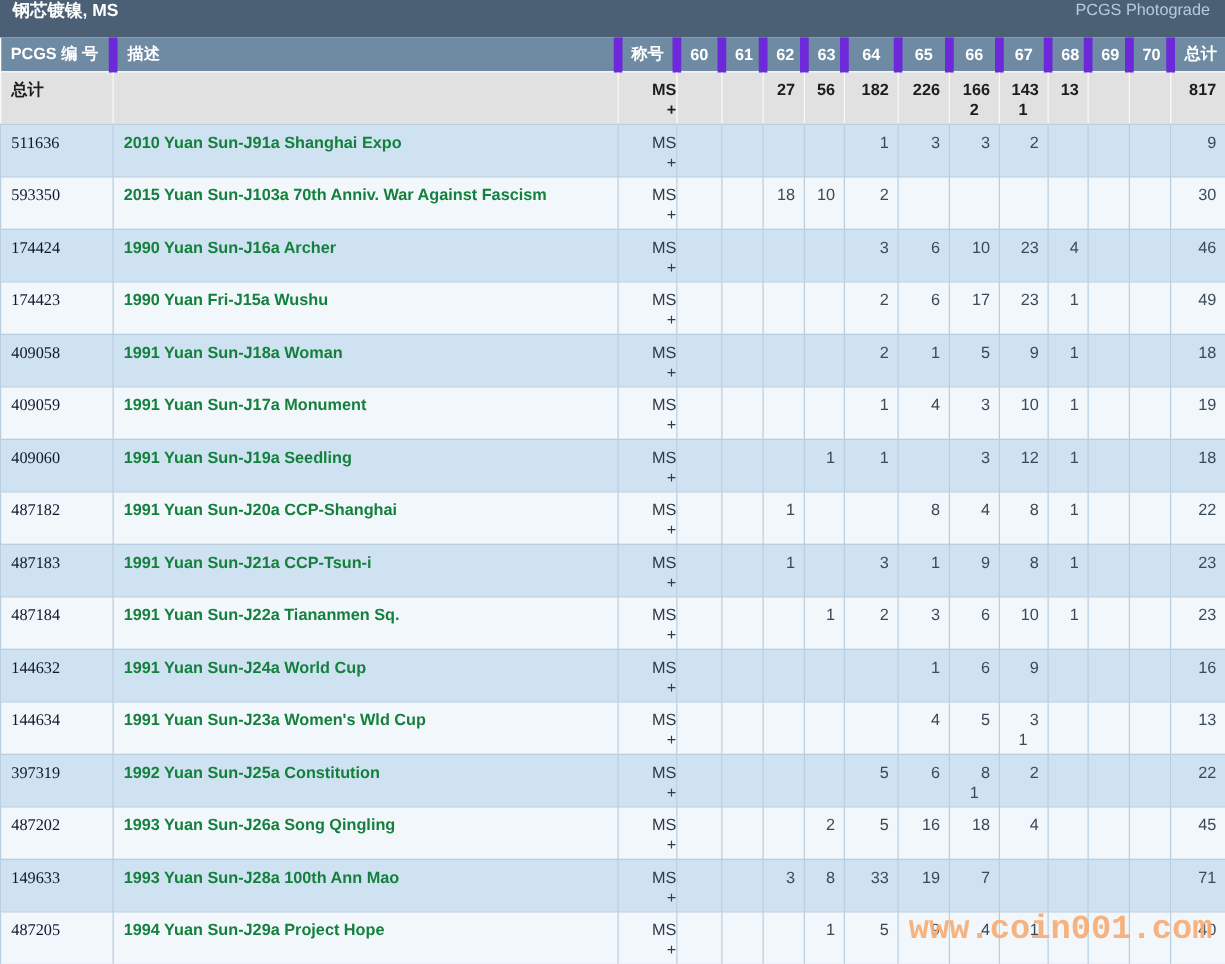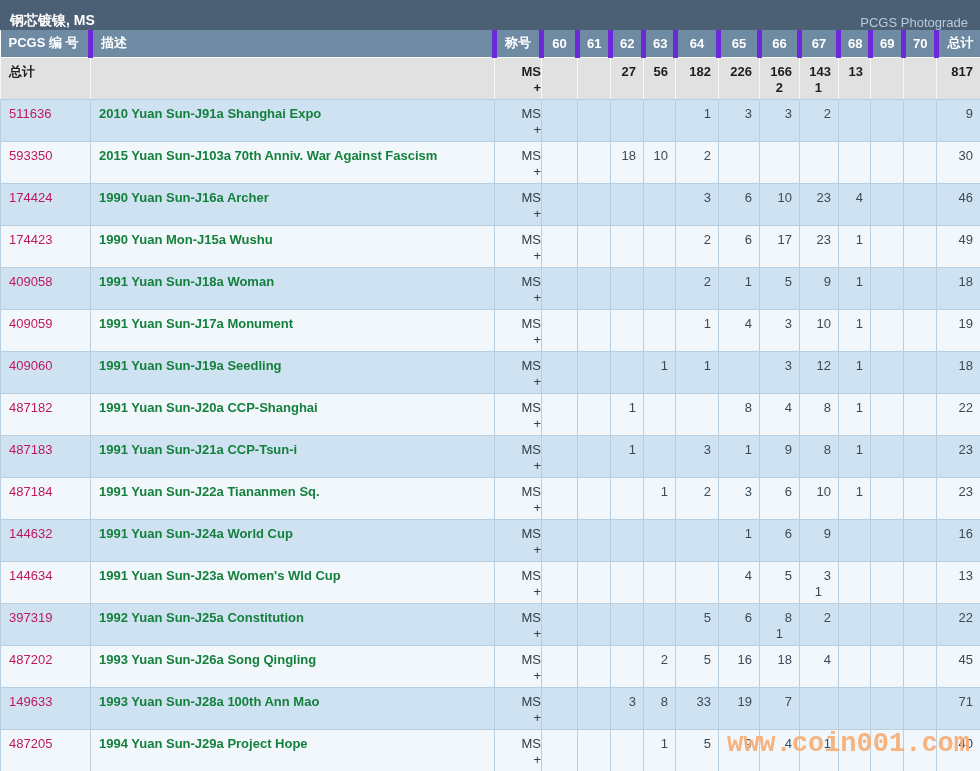--- a/index.html
+++ b/index.html
@@ -5,53 +5,53 @@
   * { box-sizing: border-box; margin: 0; padding: 0; }
   html, body { background: #fff; }
   body {
     width: 980px; height: 771px; overflow: hidden;
     font-family: "Liberation Sans", sans-serif;
   }
   .page { position: relative; width: 980px; height: 771px; overflow: hidden; }
 
   .title-bar {
     height: 30px; background: #4c6075;
-    display: flex; align-items: flex-end; justify-content: space-between;
+    display: flex; align-items: flex-start; justify-content: space-between;
     padding: 0 12px 0 10px;
   }
   .title { color: #ffffff; font-weight: bold; font-size: 14px; }
   .photograde-link { color: #b7cbdc; font-size: 13px; text-decoration: none; cursor: pointer; }
 
   table { width: 980px; border-collapse: collapse; table-layout: fixed; padding-left: 28px; }
 
   thead th {
     background: #6f8ba3; color: #ffffff;
     font-size: 13px; font-weight: bold; height: 27px;
-    border-left: 5px solid #6d28d9; padding: 0 7px;
+    border-left: 7px solid #6d28d9; padding: 0 7px;
     text-align: center; white-space: nowrap;
   }
   thead th.h-pcgs { border-left: none; text-align: left; padding-left: 8px; }
   thead th.h-desc { text-align: left; padding-left: 8px; }
   thead th.h-total { text-align: right; padding-right: 7px; }
 
   tbody td {
     border: 1px solid #b9cedf; vertical-align: top;
     font-size: 13px; height: 42px; padding-top: 6px;
     color: #3b4a58; line-height: 16px;
   }
   tbody tr.row-blue  { background: #cfe2f2; }
   tbody tr.row-light { background: #f2f7fb; }
 
   tbody tr.totals { background: #e1e1e1; }
   tbody tr.totals td {
     border-color: #f8f8f8; border-bottom-color: #b9cedf;
     font-weight: bold; color: #1d1d1d;
   }
 
-  td.pcgs { padding-left: 8px; color: #be185d; cursor: pointer; }
+  td.pcgs { padding-left: 8px; color: #0f172a; cursor: pointer; font-family: Liberation Serif, serif; }
   td.totals-label { padding-left: 8px; color: #1d1d1d; }
   td.desc { padding-left: 8px; color: #15803d; font-weight: bold; }
   td.des  { text-align: right; color: #2f3b46; }
   td.num  { text-align: right; padding-right: 7px; }
   td.num .plus { margin-right: 9px; }
 
   .watermark {
     position: absolute; top: 729px; right: 10px;
     font-size: 27px; font-weight: bold; letter-spacing: 0px;
     color: rgba(246, 173, 116, 0.92);
@@ -279,21 +279,21 @@
           </td>
           <td class="num">
             <div></div>
           </td>
           <td class="num">
             <div>46</div>
           </td>
         </tr>
         <tr class="row-light">
           <td class="pcgs">174423</td>
-          <td class="desc">1990 Yuan Mon-J15a Wushu</td>
+          <td class="desc">1990 Yuan Fri-J15a Wushu</td>
           <td class="des">
             <div>MS</div>
             <div>+</div>
           </td>
           <td class="num">
             <div></div>
           </td>
           <td class="num">
             <div></div>
           </td>

